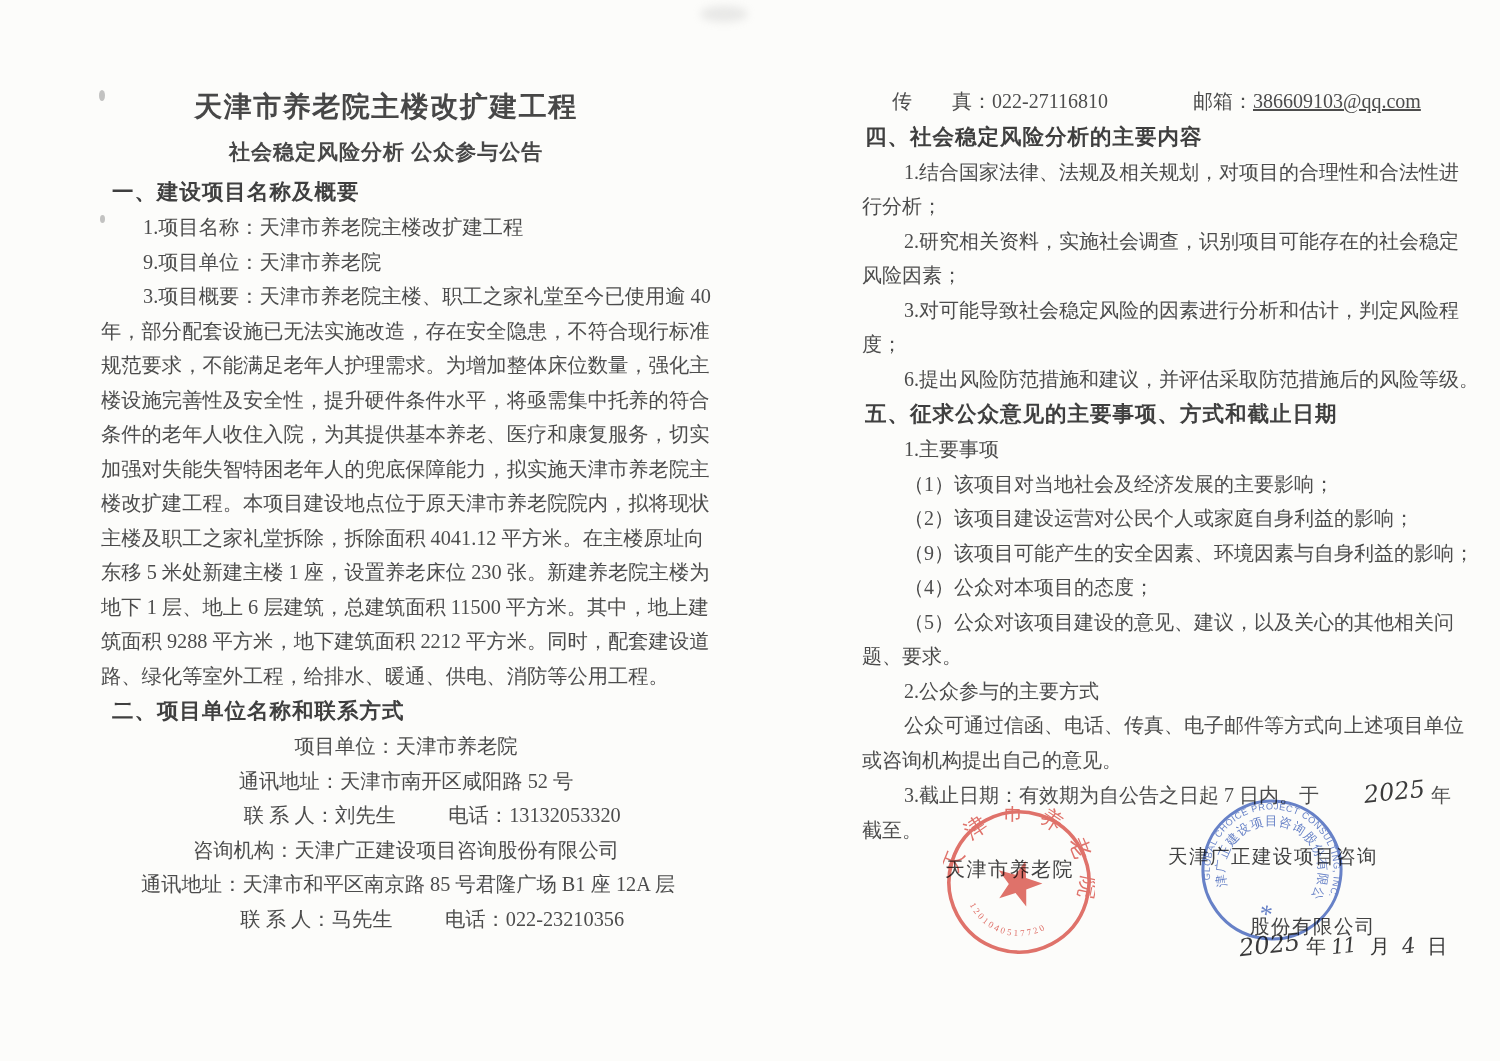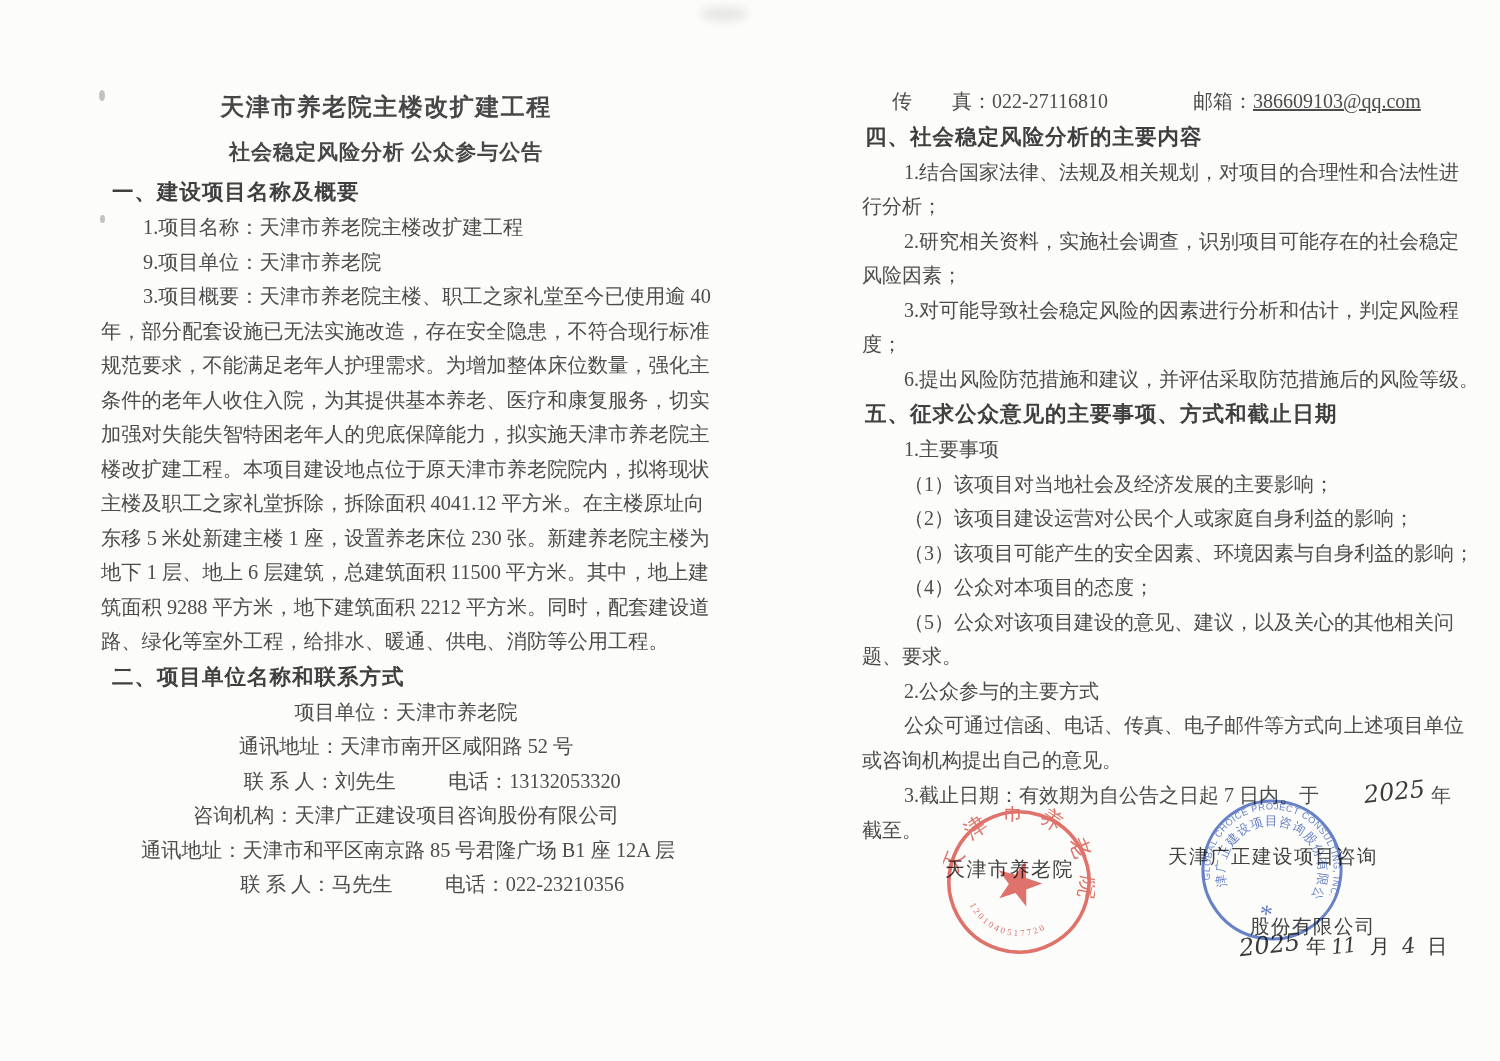--- a/index.html
+++ b/index.html
@@ -4,21 +4,21 @@
 <style>
   html,body{margin:0;padding:0;background:#e8e8e8;}
   .page{
     position:relative;width:1500px;height:1061px;background:#fcfcfa;
     font-family:"Liberation Serif","DejaVu Serif",serif;color:#4c4c4c;
     overflow:hidden;
   }
   .col{position:absolute;top:84px;}
   .col.left{left:101px;width:570px;font-size:20.3px;}
   .col.right{left:862px;width:580px;font-size:20px;}
-  .title{font-size:24px;font-weight:700;text-align:center;line-height:46px;letter-spacing:1.5px;color:#474747;white-space:nowrap;}
+  .title{font-size:28px;font-weight:700;text-align:center;line-height:46px;letter-spacing:1.5px;color:#474747;white-space:nowrap;}
   .subtitle{font-size:21px;font-weight:700;text-align:center;line-height:44px;letter-spacing:1px;color:#474747;white-space:nowrap;}
   .hd{font-size:21.5px;font-weight:700;line-height:36px;color:#3f3f3f;letter-spacing:1px;white-space:nowrap;}
   .col.left .hd{margin-left:11px;}
   .col.right .hd{margin-left:3px;}
   .ln{line-height:34.5px;white-space:nowrap;}
   .ind{text-indent:42px;}
   .c{margin-left:40px;text-align:center;}
   .cw{display:inline-block;width:257px;}
   .faxrow{margin-left:30px;}
   .fax1{display:inline-block;width:301px;}
@@ -52,20 +52,21 @@
   <div class="col left">
     <div class="title">天津市养老院主楼改扩建工程</div>
     <div class="subtitle">社会稳定风险分析  公众参与公告</div>
 
     <div class="hd">一、建设项目名称及概要</div>
     <div class="ln ind">1.项目名称：天津市养老院主楼改扩建工程</div>
     <div class="ln ind">9.项目单位：天津市养老院</div>
     <div class="ln ind">3.项目概要：天津市养老院主楼、职工之家礼堂至今已使用逾 40</div>
     <div class="ln">年，部分配套设施已无法实施改造，存在安全隐患，不符合现行标准</div>
     <div class="ln">规范要求，不能满足老年人护理需求。为增加整体床位数量，强化主</div>
+    <div class="ln">楼设施完善性及安全性，提升硬件条件水平，将亟需集中托养的符合</div>
     <div class="ln">条件的老年人收住入院，为其提供基本养老、医疗和康复服务，切实</div>
     <div class="ln">加强对失能失智特困老年人的兜底保障能力，拟实施天津市养老院主</div>
     <div class="ln">楼改扩建工程。本项目建设地点位于原天津市养老院院内，拟将现状</div>
     <div class="ln">主楼及职工之家礼堂拆除，拆除面积 4041.12 平方米。在主楼原址向</div>
     <div class="ln">东移 5 米处新建主楼 1 座，设置养老床位 230 张。新建养老院主楼为</div>
     <div class="ln">地下 1 层、地上 6 层建筑，总建筑面积 11500 平方米。其中，地上建</div>
     <div class="ln">筑面积 9288 平方米，地下建筑面积 2212 平方米。同时，配套建设道</div>
     <div class="ln">路、绿化等室外工程，给排水、暖通、供电、消防等公用工程。</div>
 
     <div class="hd">二、项目单位名称和联系方式</div>
@@ -89,21 +90,21 @@
     <div class="ln ind">2.研究相关资料，实施社会调查，识别项目可能存在的社会稳定</div>
     <div class="ln">风险因素；</div>
     <div class="ln ind">3.对可能导致社会稳定风险的因素进行分析和估计，判定风险程</div>
     <div class="ln">度；</div>
     <div class="ln ind">6.提出风险防范措施和建议，并评估采取防范措施后的风险等级。</div>
 
     <div class="hd">五、征求公众意见的主要事项、方式和截止日期</div>
     <div class="ln ind">1.主要事项</div>
     <div class="ln ind">（1）该项目对当地社会及经济发展的主要影响；</div>
     <div class="ln ind">（2）该项目建设运营对公民个人或家庭自身利益的影响；</div>
-    <div class="ln ind">（3）该项目可能产生的安全因素、环境因素与自身利益的影响；</div>
+    <div class="ln ind">（9）该项目可能产生的安全因素、环境因素与自身利益的影响；</div>
     <div class="ln ind">（4）公众对本项目的态度；</div>
     <div class="ln ind">（5）公众对该项目建设的意见、建议，以及关心的其他相关问</div>
     <div class="ln">题、要求。</div>
     <div class="ln ind">2.公众参与的主要方式</div>
     <div class="ln ind">公众可通过信函、电话、传真、电子邮件等方式向上述项目单位</div>
     <div class="ln">或咨询机构提出自己的意见。</div>
 
     <div class="ln ind">
       <span>3.截止日期：有效期为自公告之日起 7 日内。于</span><span class="hand">2025</span><span class="unit">年</span><span class="hand sm">11</span>
     </div>

